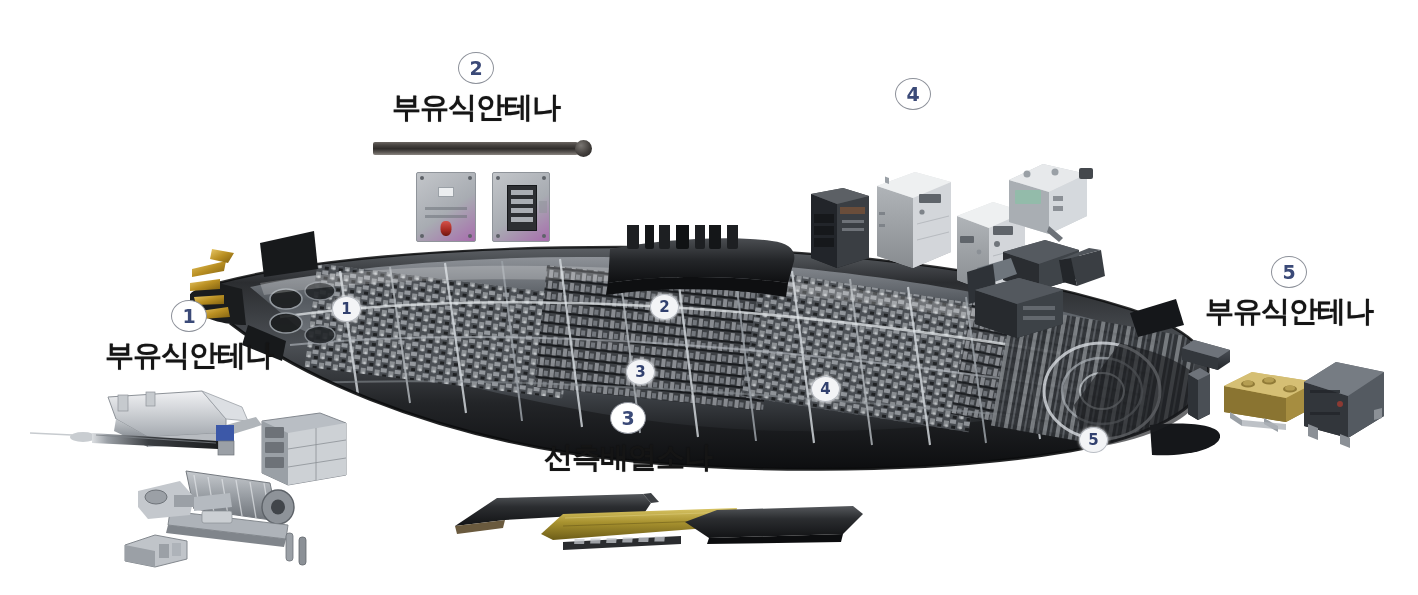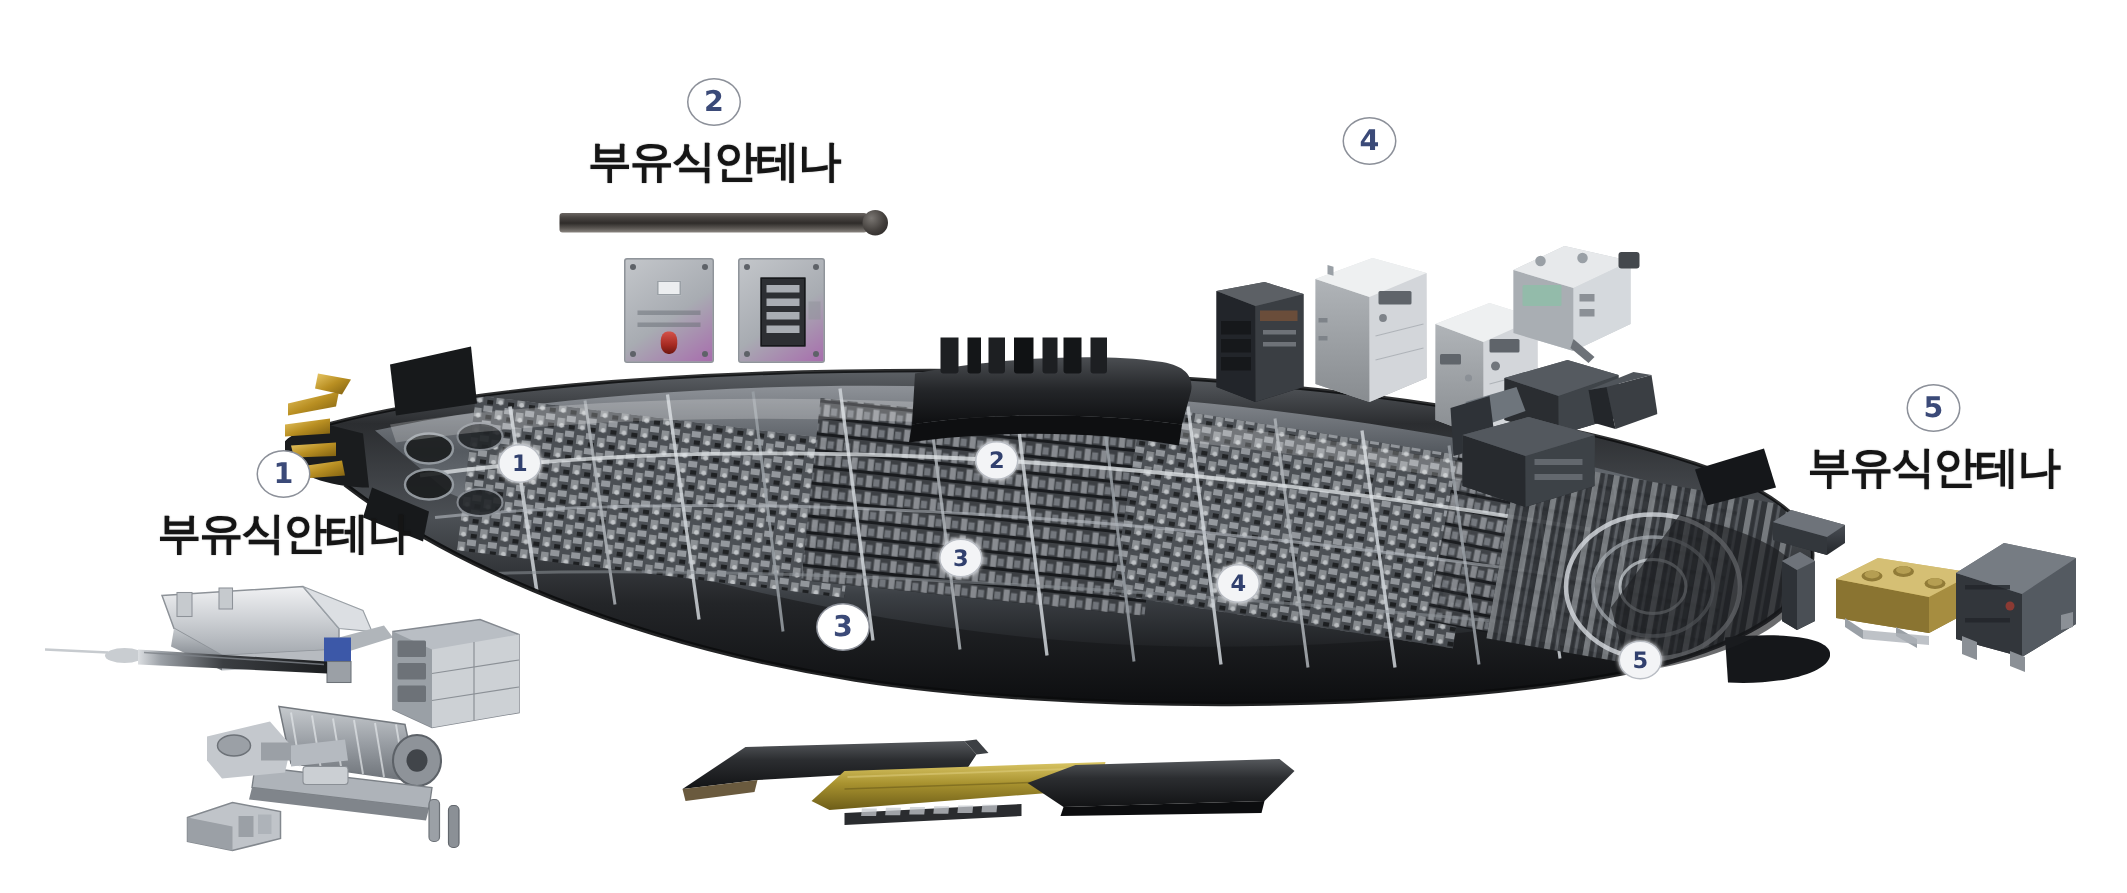--- a/index.html
+++ b/index.html
@@ -346,20 +346,21 @@
       <span class="seg" style="left:3px;top:4px;width:22px;height:5px;"></span>
       <span class="seg" style="left:3px;top:13px;width:22px;height:5px;"></span>
       <span class="seg" style="left:3px;top:22px;width:22px;height:5px;"></span>
       <span class="seg" style="left:3px;top:31px;width:22px;height:5px;"></span>
     </span>
     <span class="panel-row" style="left:46px;top:28px;width:8px;height:12px;background:#8f949a;"></span>
   </div>
 
   <div class="callout" style="left:544px;top:402px;">
     <div class="marker-circle">3</div>
+    <div class="callout-title">선측배열소나</div>
   </div>
 
   <div class="comp" style="left:445px;top:478px;width:440px;height:85px;">
     <svg width="440" height="85" viewBox="0 0 440 85">
       <defs>
         <linearGradient id="fdark" x1="0" y1="0" x2="0" y2="1">
           <stop offset="0%" stop-color="#55585c"></stop>
             <stop offset="40%" stop-color="#2b2d30"></stop>
           <stop offset="100%" stop-color="#121315"></stop>
         </linearGradient>

